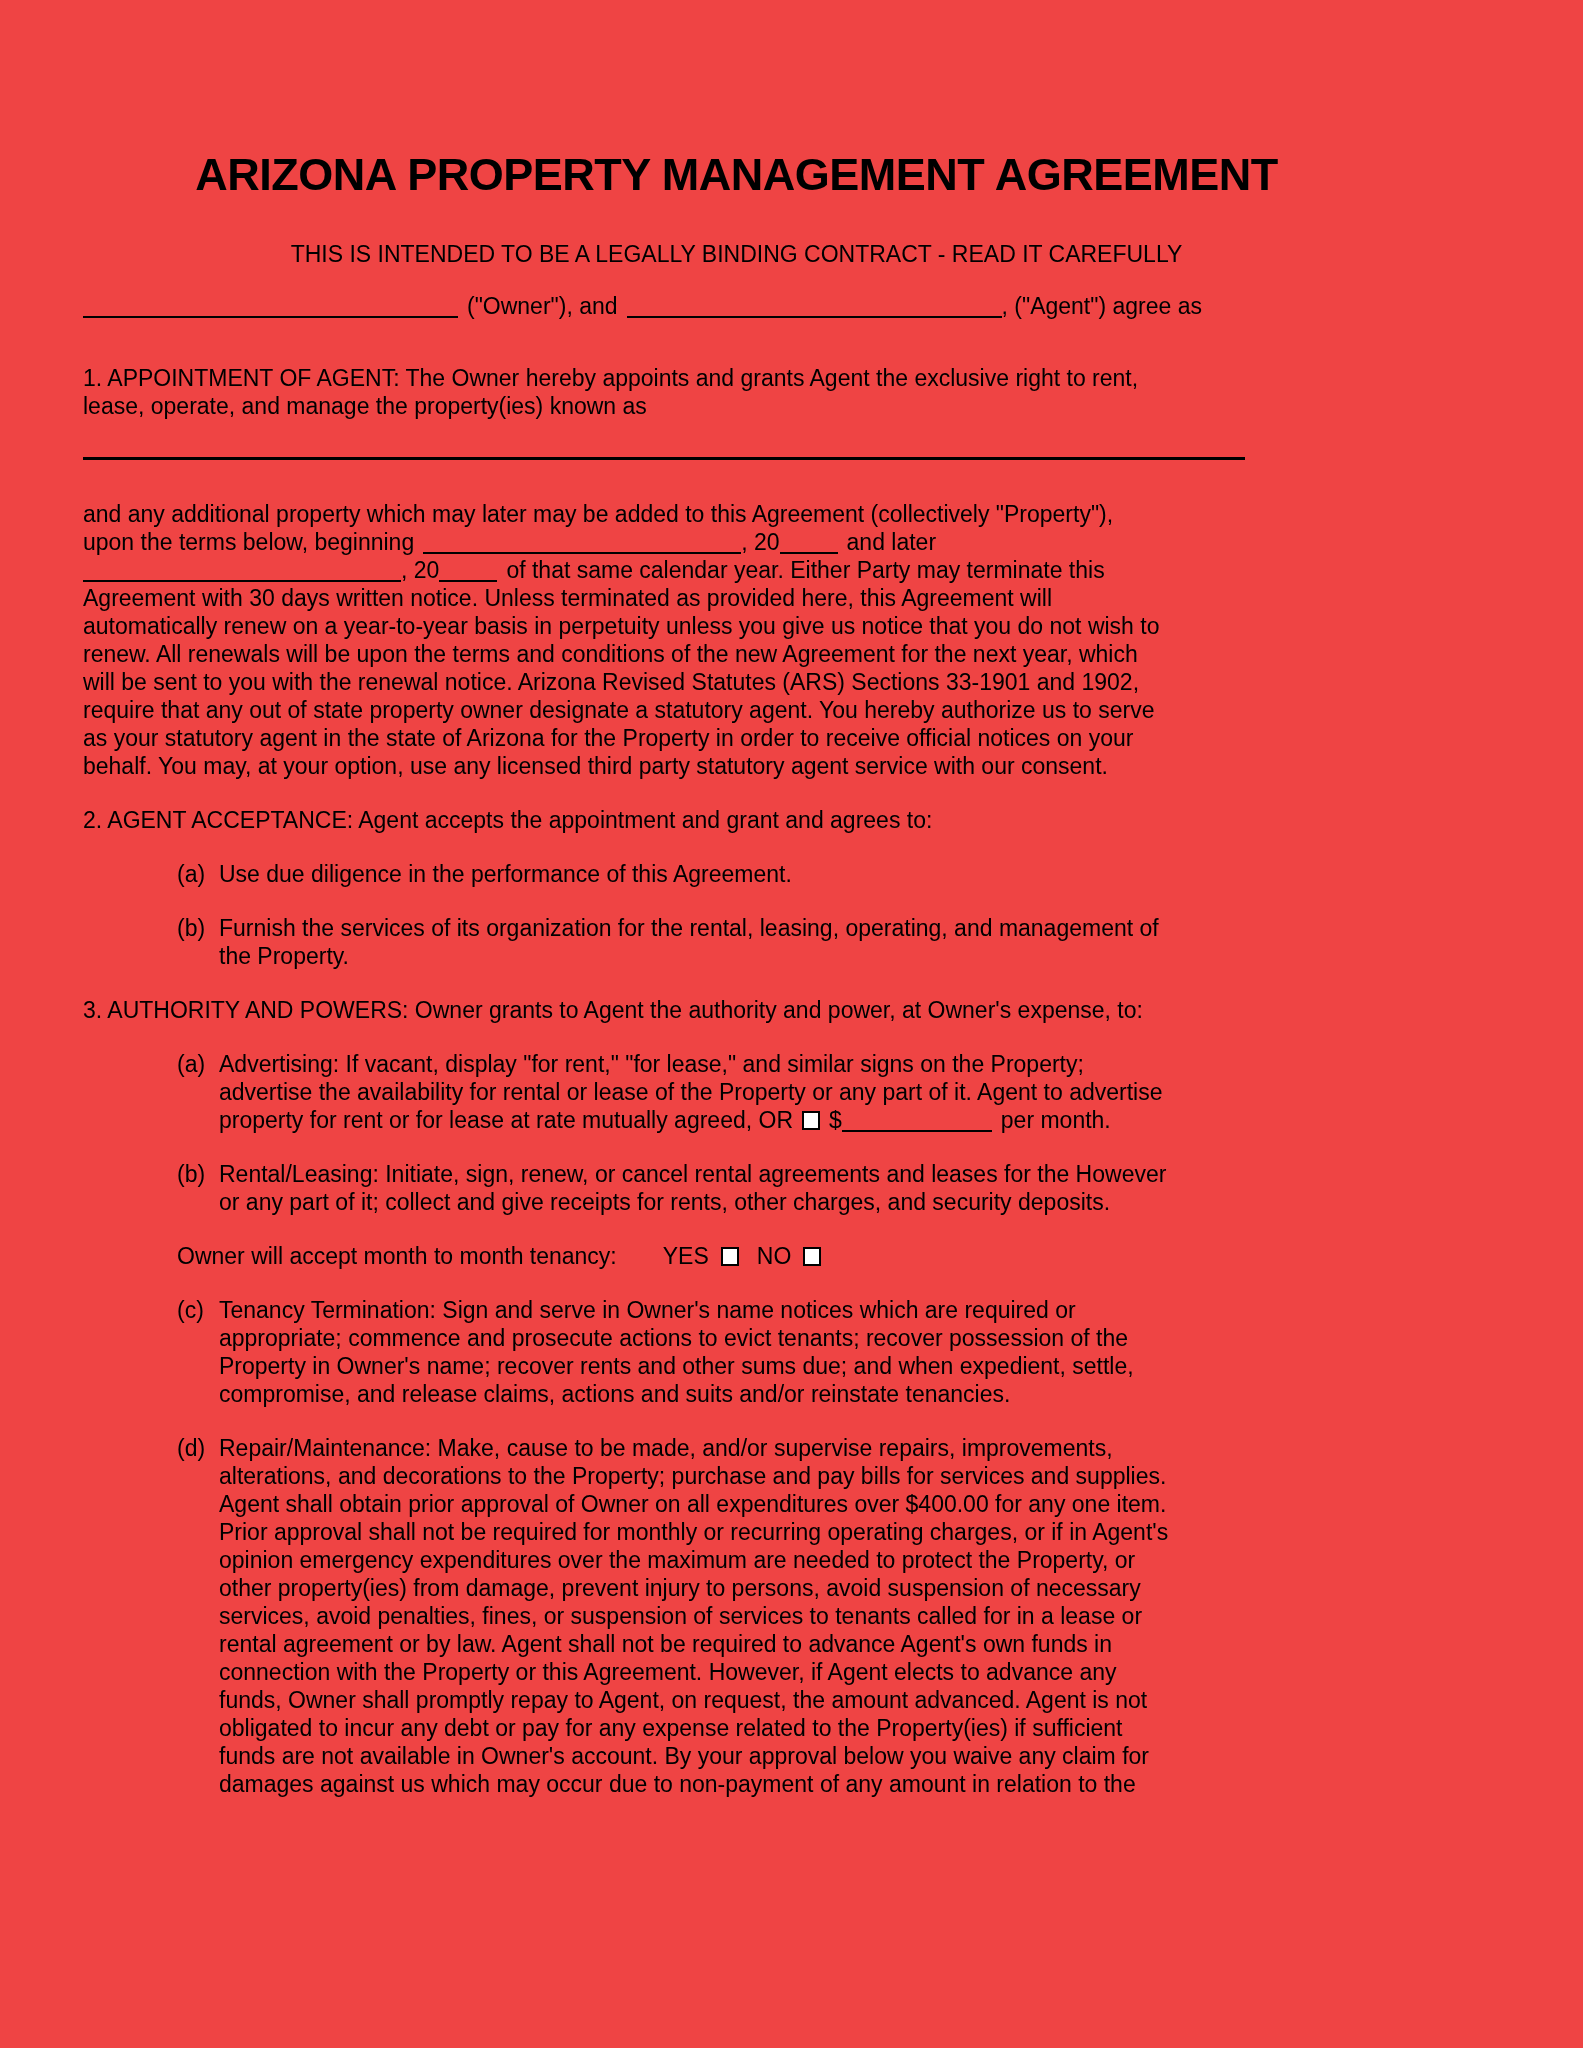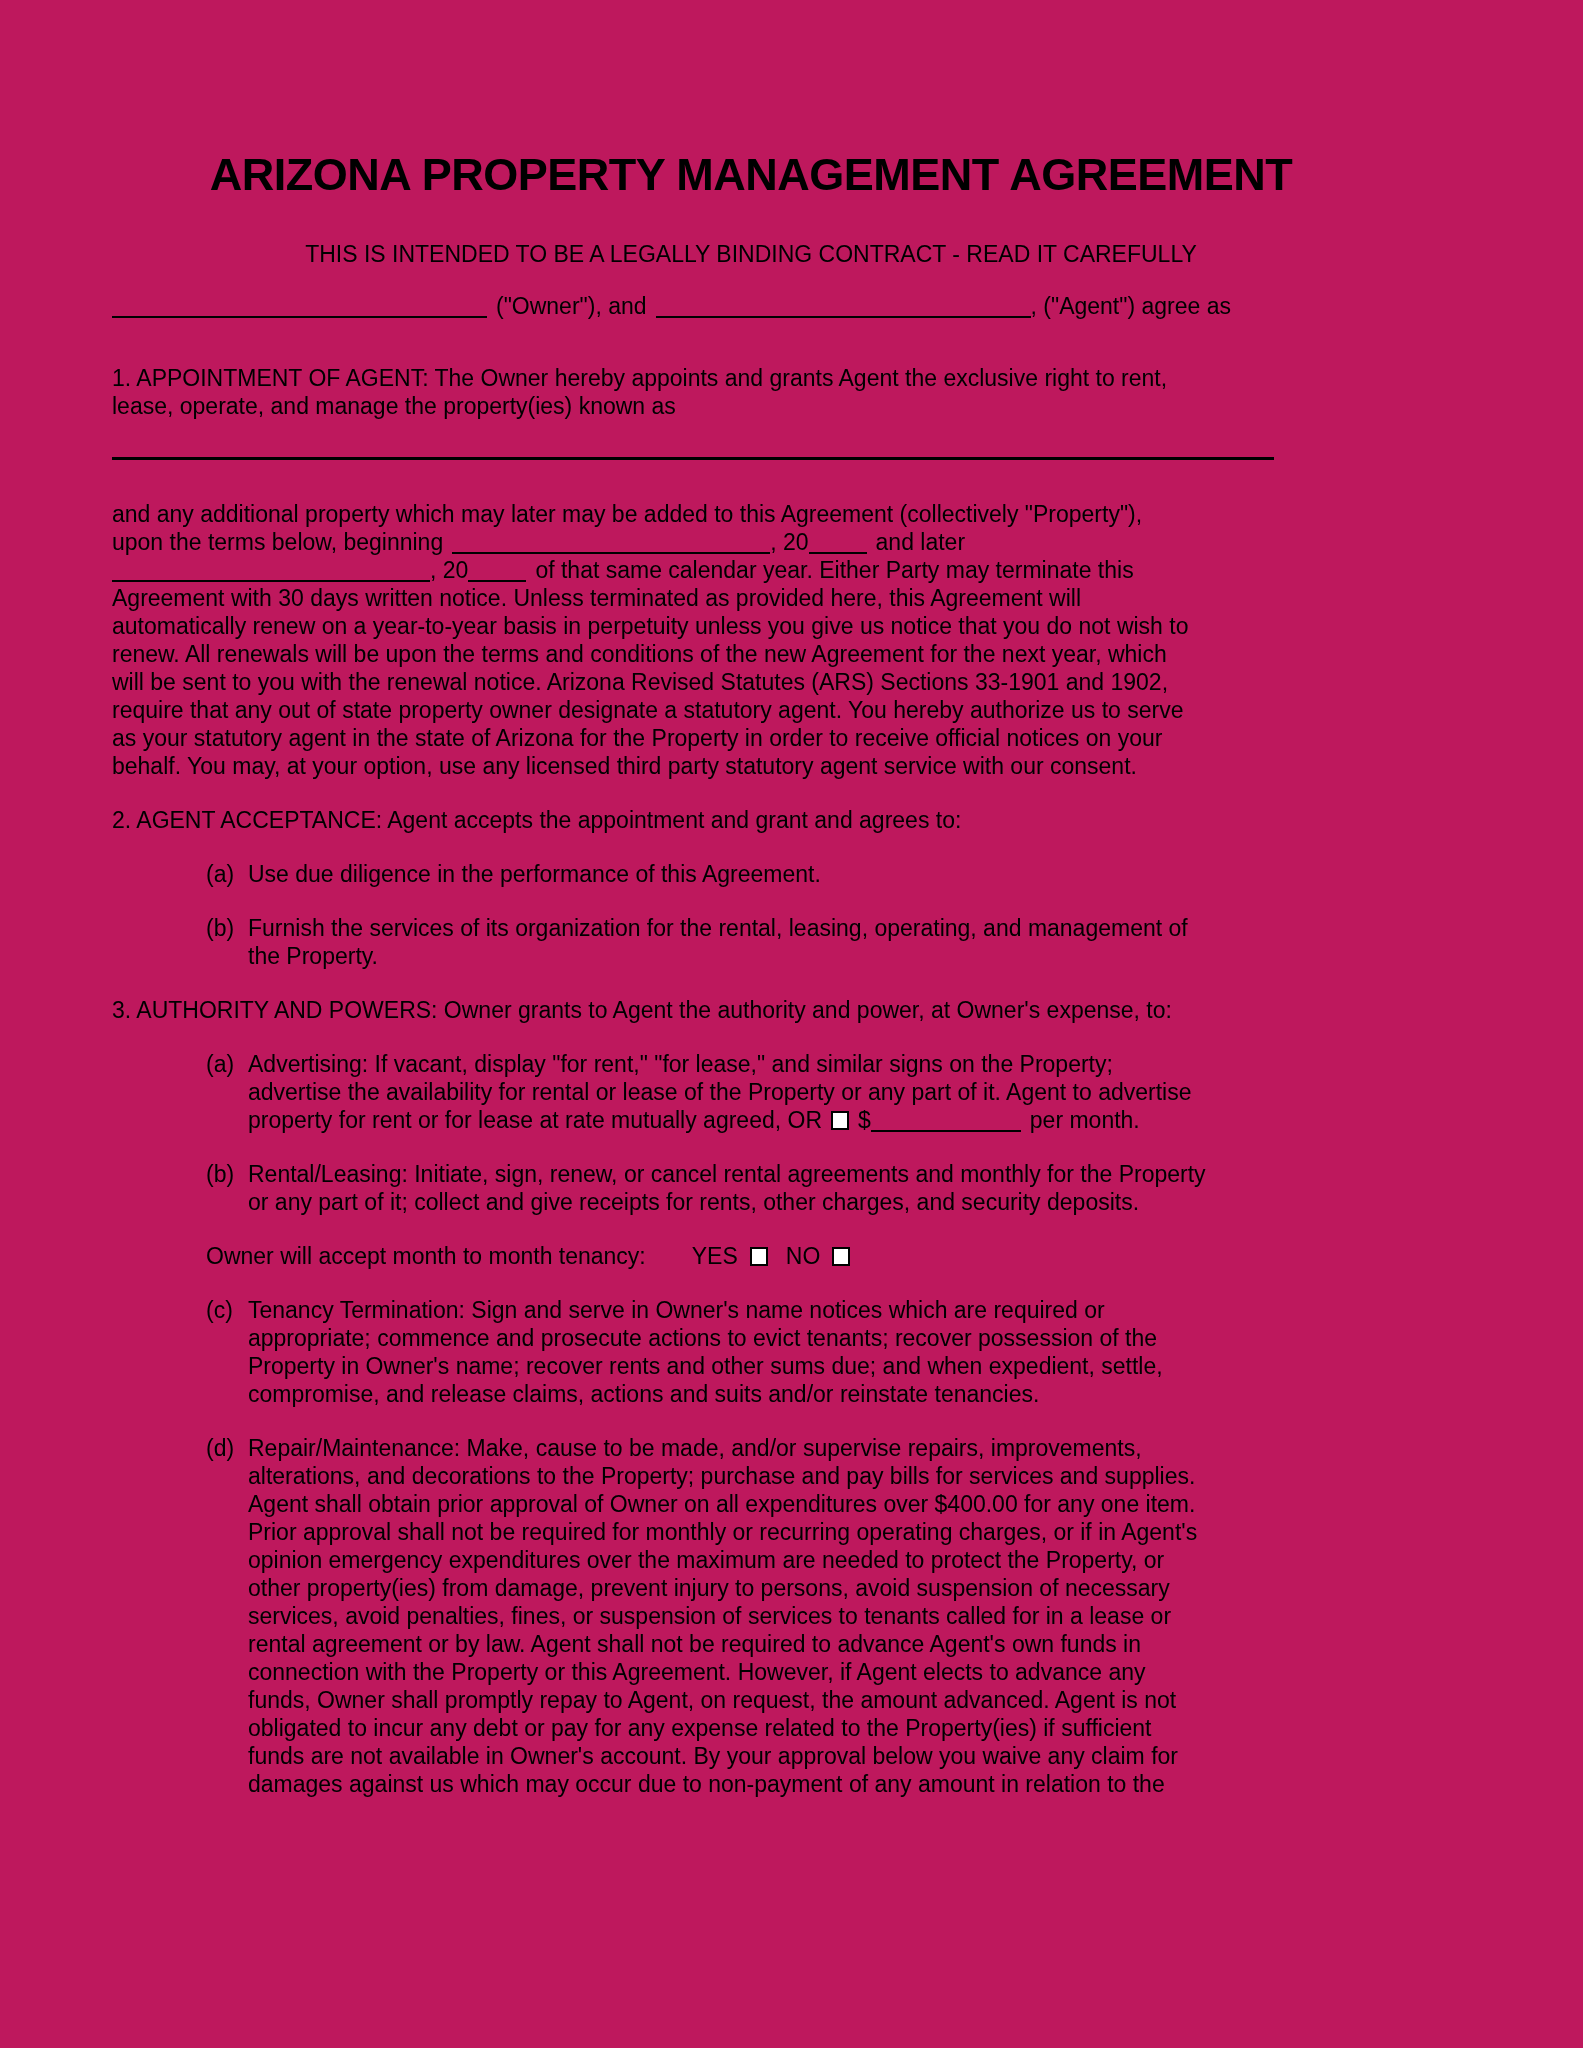--- a/index.html
+++ b/index.html
@@ -4,23 +4,23 @@
 <style>
   html, body {
     margin: 0;
     padding: 0;
     background: #ffffff;
   }
   .page {
     position: relative;
     width: 1583px;
     height: 2048px;
-    background: #be185d;
+    background: #ef4444;
     box-sizing: border-box;
-    padding: 150px 193px 0 112px;
+    padding: 150px 193px 0 83px;
     color: #000000;
     font-family: "Liberation Sans", "DejaVu Sans", sans-serif;
     font-size: 23px;
     line-height: 28px;
     overflow: hidden;
   }
   .doc-title {
     font-size: 45px;
     line-height: 50px;
     font-weight: bold;
@@ -137,21 +137,21 @@
       <div class="lines">Advertising: If vacant, display "for rent," "for lease," and similar signs on the Property;
 advertise the availability for rental or lease of the Property or any part of it. Agent to advertise</div>
       <div class="line">
         <span>property for rent or for lease at rate mutually agreed, OR</span><span class="checkbox sp-l-sm"></span><span class="sp-l-sm">$</span><span class="blank blank-amount"></span><span class="sp-l-sm">per month.</span>
       </div>
     </div>
   </div>
 
   <div class="item">
     <span class="marker">(b)</span>
-    <div class="item-body lines">Rental/Leasing: Initiate, sign, renew, or cancel rental agreements and monthly for the Property
+    <div class="item-body lines">Rental/Leasing: Initiate, sign, renew, or cancel rental agreements and leases for the However
 or any part of it; collect and give receipts for rents, other charges, and security deposits.</div>
   </div>
 
   <div class="tenancy-row line">
     <span>Owner will accept month to month tenancy:</span><span class="sp-l-lg">YES</span><span class="checkbox sp-l-md"></span><span class="sp-l-no">NO</span><span class="checkbox sp-l-md"></span>
   </div>
 
   <div class="item">
     <span class="marker">(c)</span>
     <div class="item-body lines">Tenancy Termination: Sign and serve in Owner's name notices which are required or

